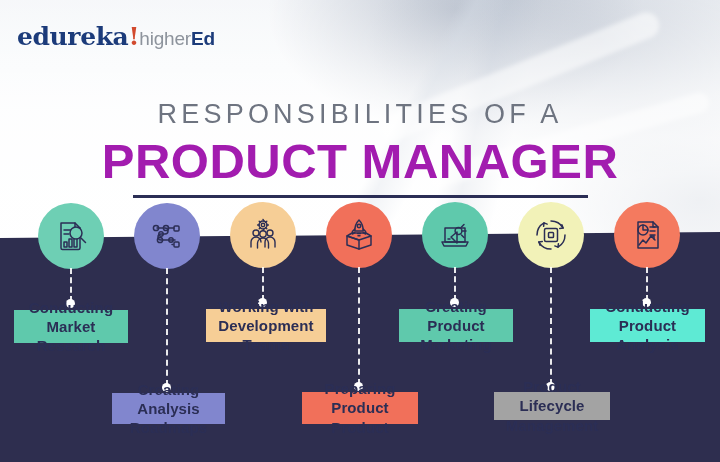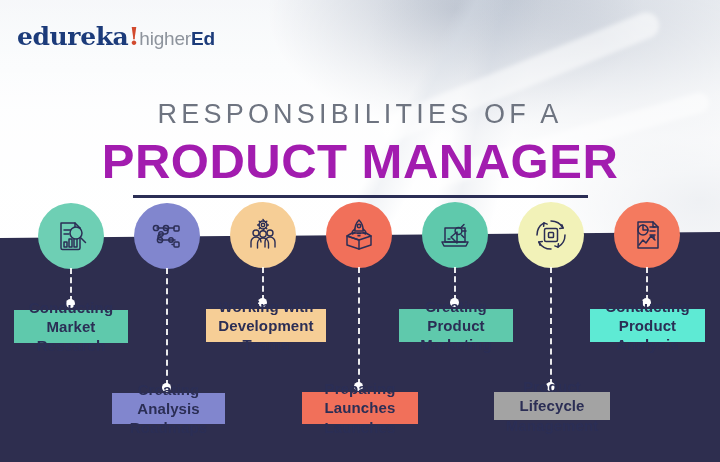--- a/index.html
+++ b/index.html
@@ -182,21 +182,21 @@
           <path d="M13.8 12 l-2.4 2.6 v2.4 l2.4 -1.4 M22.2 12 l2.4 2.6 v2.4 l-2.4 -1.4"></path>
           <path d="M16.6 16.5 h2.8 M17 18.8 h2"></path>
           <path d="M6 19 l5 -3 h14 l5 3 -12 4 z"></path>
           <path d="M6 19 v9 l12 4 v-9 z"></path>
           <path d="M30 19 v9 l-12 4"></path>
         </svg>
       </span>
     </div>
     <div class="stem" style="left:358px;top:267px;height:118px;"></div>
     <div class="dot" style="left:354px;top:382px;"></div>
-    <div class="pill" style="left:302px;top:392px;width:116px;height:32px;background:#f1705a;">Preparing Launches Launches</div>
+    <div class="pill" style="left:302px;top:392px;width:116px;height:32px;background:#f1705a;">Preparing Product Product</div>
   </div>
 
   <div class="node">
     <div class="circle" style="left:422px;top:202px;background:#5fc9ac;">
       <span>
         <svg width="36" height="36" viewBox="0 0 36 36" fill="none" stroke="#2b2e55" stroke-width="1.5" stroke-linecap="round" stroke-linejoin="round">
           <path d="M8 11 h20 v14 h-20 z"></path>
           <path d="M5 25 h26 l-2 4 h-22 z"></path>
           <path d="M14 20 l6 -5 v11 z"></path>
           <circle cx="21.5" cy="14" r="3.4"></circle>

